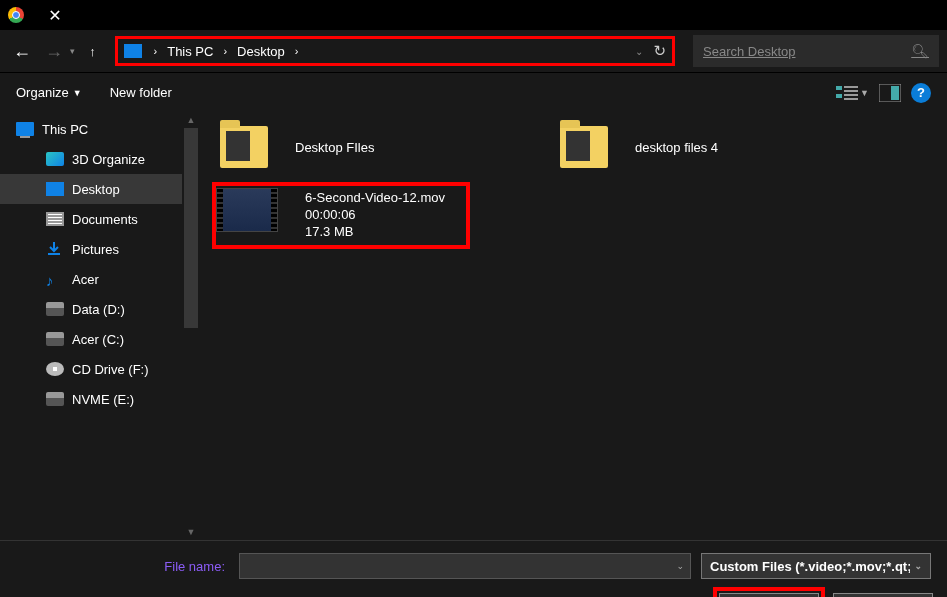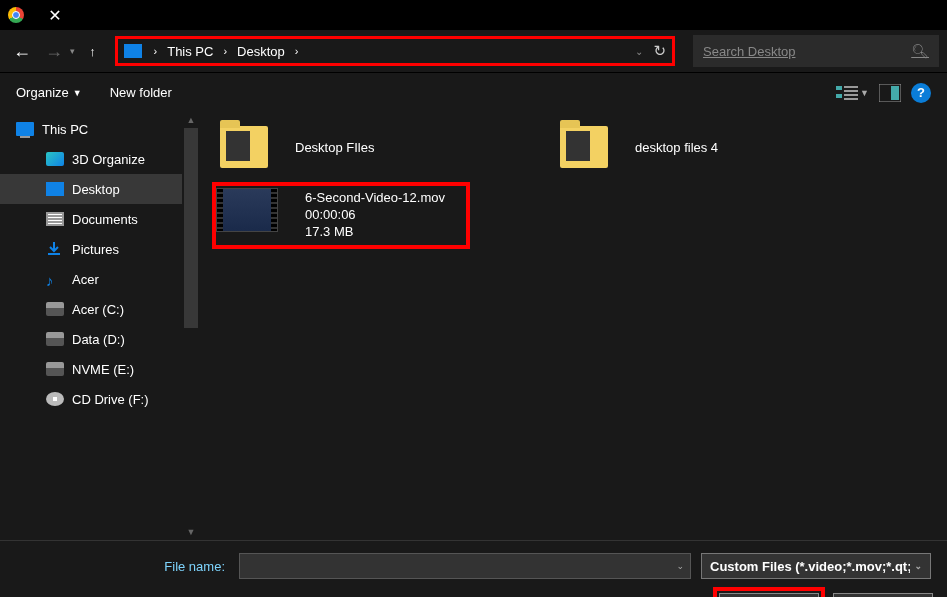--- a/index.html
+++ b/index.html
@@ -183,21 +183,21 @@
     border-top: 1px solid #333;
     padding: 12px 14px;
     display: flex; flex-direction: column; gap: 14px;
     align-items: flex-end;
   }
   .filename-row {
     display: flex; align-items: center; gap: 10px;
     width: 100%; justify-content: flex-end;
     padding-right: 2px;
   }
-  .filename-label { color: #7dd3fc; font-size: 13px; margin-right: 4px; }
+  .filename-label { color: #8b5cf6; font-size: 13px; margin-right: 4px; }
   .filename-input {
     width: 452px; height: 26px; background: #333;
     border: 1px solid #555; color: #fff; padding: 0 6px;
     display: flex; align-items: center; justify-content: flex-end;
   }
   .filename-input .dd { font-size: 9px; color: #aaa; }
   .filetype-select {
     width: 230px; height: 26px; background: #333;
     border: 1px solid #777; color: #fff; padding: 0 8px;
     display: flex; align-items: center; justify-content: space-between;
@@ -306,33 +306,33 @@
             </svg>
         </span>
         <span>Pictures</span>
       </div>
       <div class="tree-item sub">
         <span class="ic ic-music" style="color:#0f82e6;font-size:15px;">♪</span>
         <span>Acer</span>
       </div>
       <div class="tree-item sub">
         <span class="ic ic-drive"></span>
+        <span>Data (D:)</span>
+      </div>
+      <div class="tree-item sub">
+        <span class="ic ic-drive"></span>
         <span>Acer (C:)</span>
       </div>
       <div class="tree-item sub">
-        <span class="ic ic-drive"></span>
-        <span>Data (D:)</span>
+        <span class="ic ic-cd"></span>
+        <span>CD Drive (F:)</span>
       </div>
       <div class="tree-item sub">
         <span class="ic ic-drive"></span>
         <span>NVME (E:)</span>
-      </div>
-      <div class="tree-item sub">
-        <span class="ic ic-cd"></span>
-        <span>CD Drive (F:)</span>
       </div>
     </div>
     <div class="scrollbar-v">
       <div class="arrow">▲</div>
       <div class="thumb"></div>
       <div class="arrow" style="position:absolute;bottom:0;width:100%;">▼</div>
     </div>
   </div>
 
   <div class="content">

